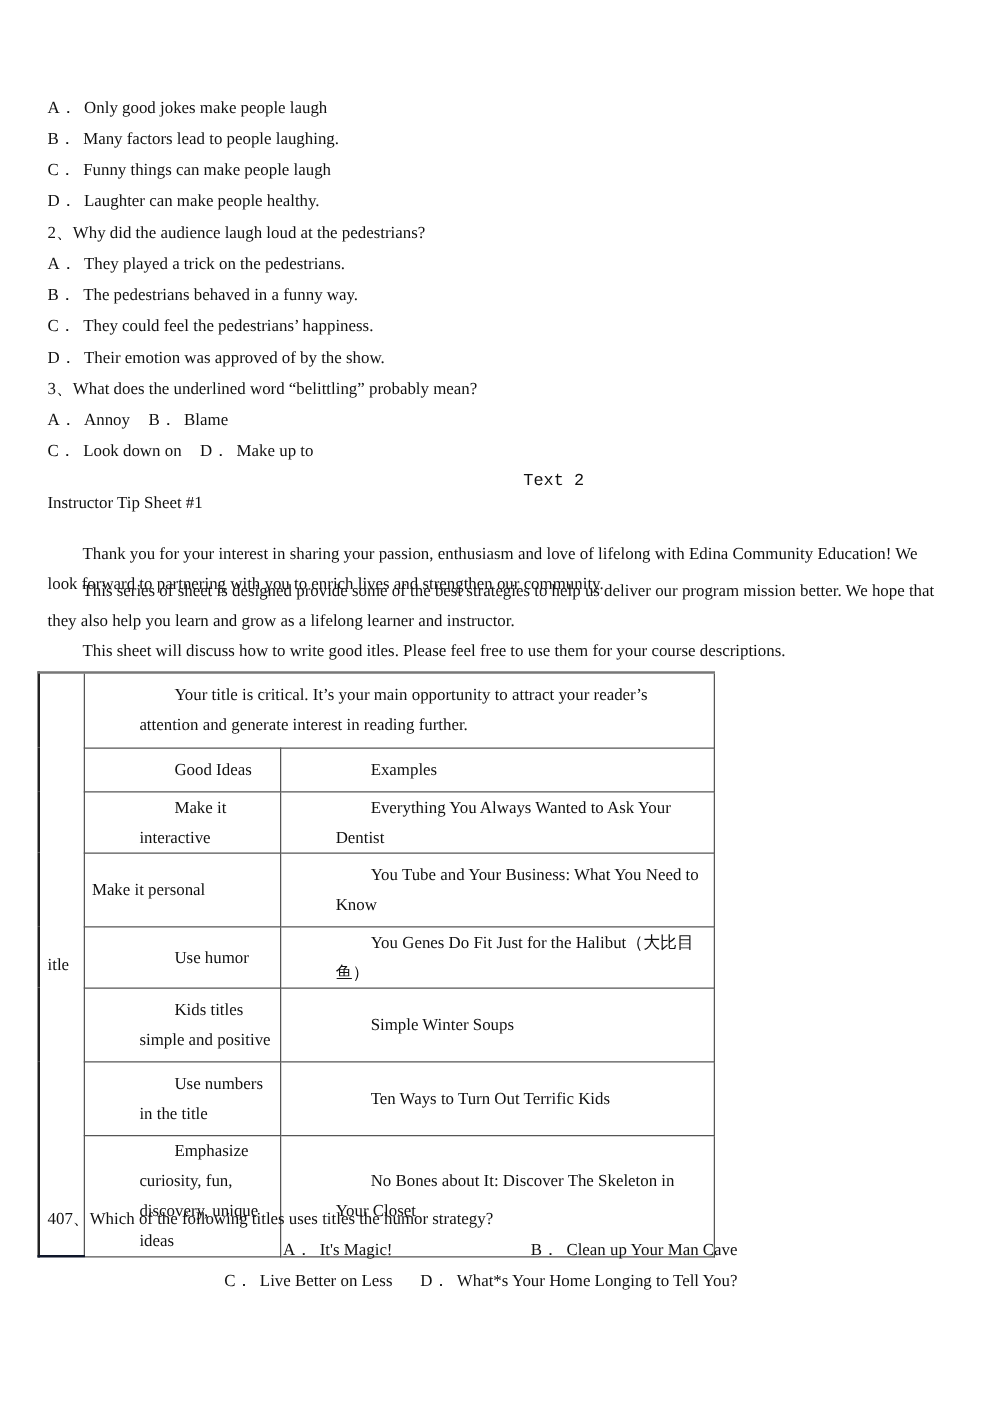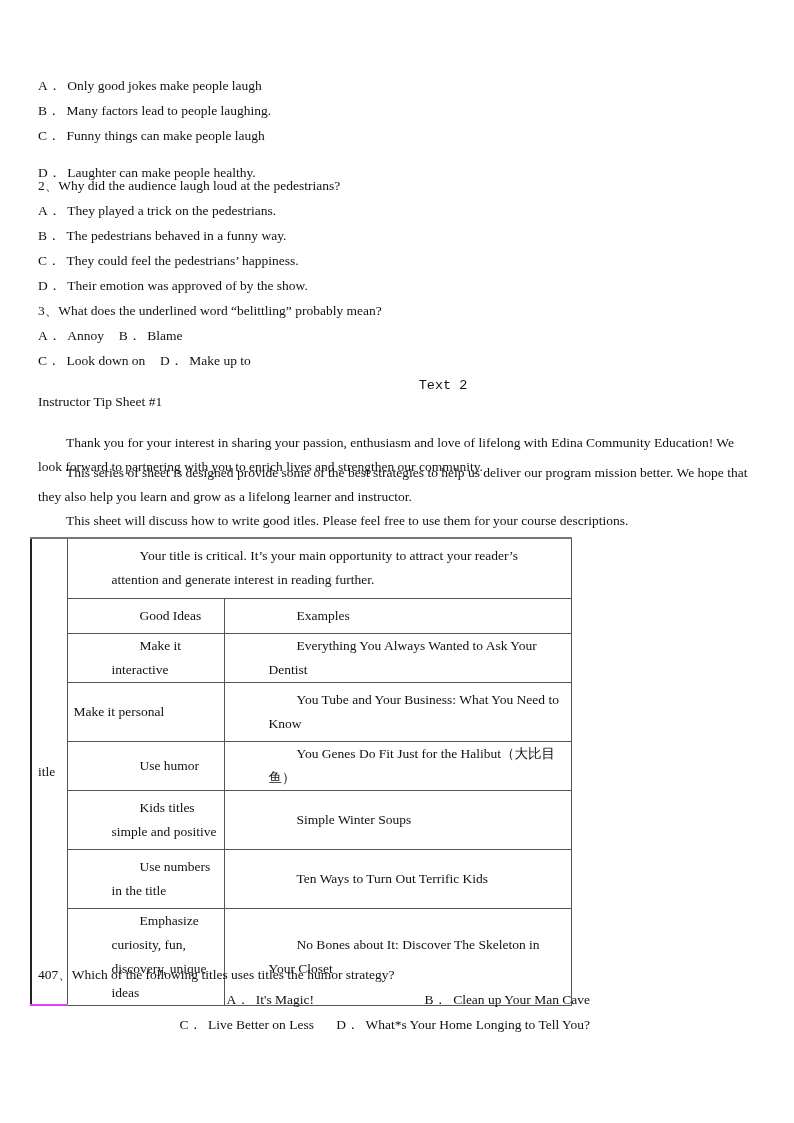--- a/index.html
+++ b/index.html
@@ -18,21 +18,21 @@
 
   
   .tip-table {
     position: absolute; left: 30px; top: 537px;
     border-collapse: collapse; table-layout: fixed;
   }
   .tip-table td {
     border: 1.5px solid #555; vertical-align: middle; padding: 0 6px;
     line-height: 24px; font-size: 13.5px;
   }
-  .tip-table td.outer { border-top: 2px solid #777; border-left: 2px solid #222; border-bottom: 2px solid #d946ef; padding: 0 6px; }
+  .tip-table td.outer { border-top: 2px solid #777; border-left: 2px solid #222; border-bottom: 2px solid #0f172a; padding: 0 6px; }
   .tip-table td.ind { text-indent: 28px; padding-left: 44px; }
   .tip-table tr.top td { border-top: 2px solid #777; }
   .col-outer { width: 36px; }
   .col-idea { width: 157px; }
   .col-ex { width: 347px; }
 
   .answers { position: absolute; left: 38px; width: 720px; line-height: 25px; text-align: right; }
   .ans-row { display: flex; }
   .ans-cell { width: 276px; white-space: nowrap; }
 </style>
@@ -41,21 +41,21 @@
 
 <div class="line" style="top:77px">
   <span class="opt-label">A．</span><span>Only good jokes make people laugh</span>
 </div>
 <div class="line" style="top:102px">
   <span class="opt-label">B．</span><span>Many factors lead to people laughing.</span>
 </div>
 <div class="line" style="top:127px">
   <span class="opt-label">C．</span><span>Funny things can make people laugh</span>
 </div>
-<div class="line" style="top:164px">
+<div class="line" style="top:152px">
   <span class="opt-label">D．</span><span>Laughter can make people healthy.</span>
 </div>
 
 <div class="line" style="top:177px">2、Why did the audience laugh loud at the pedestrians?</div>
 <div class="line" style="top:202px">
   <span class="opt-label">A．</span><span>They played a trick on the pedestrians.</span>
 </div>
 <div class="line" style="top:227px">
   <span class="opt-label">B．</span><span>The pedestrians behaved in a funny way.</span>
 </div>

